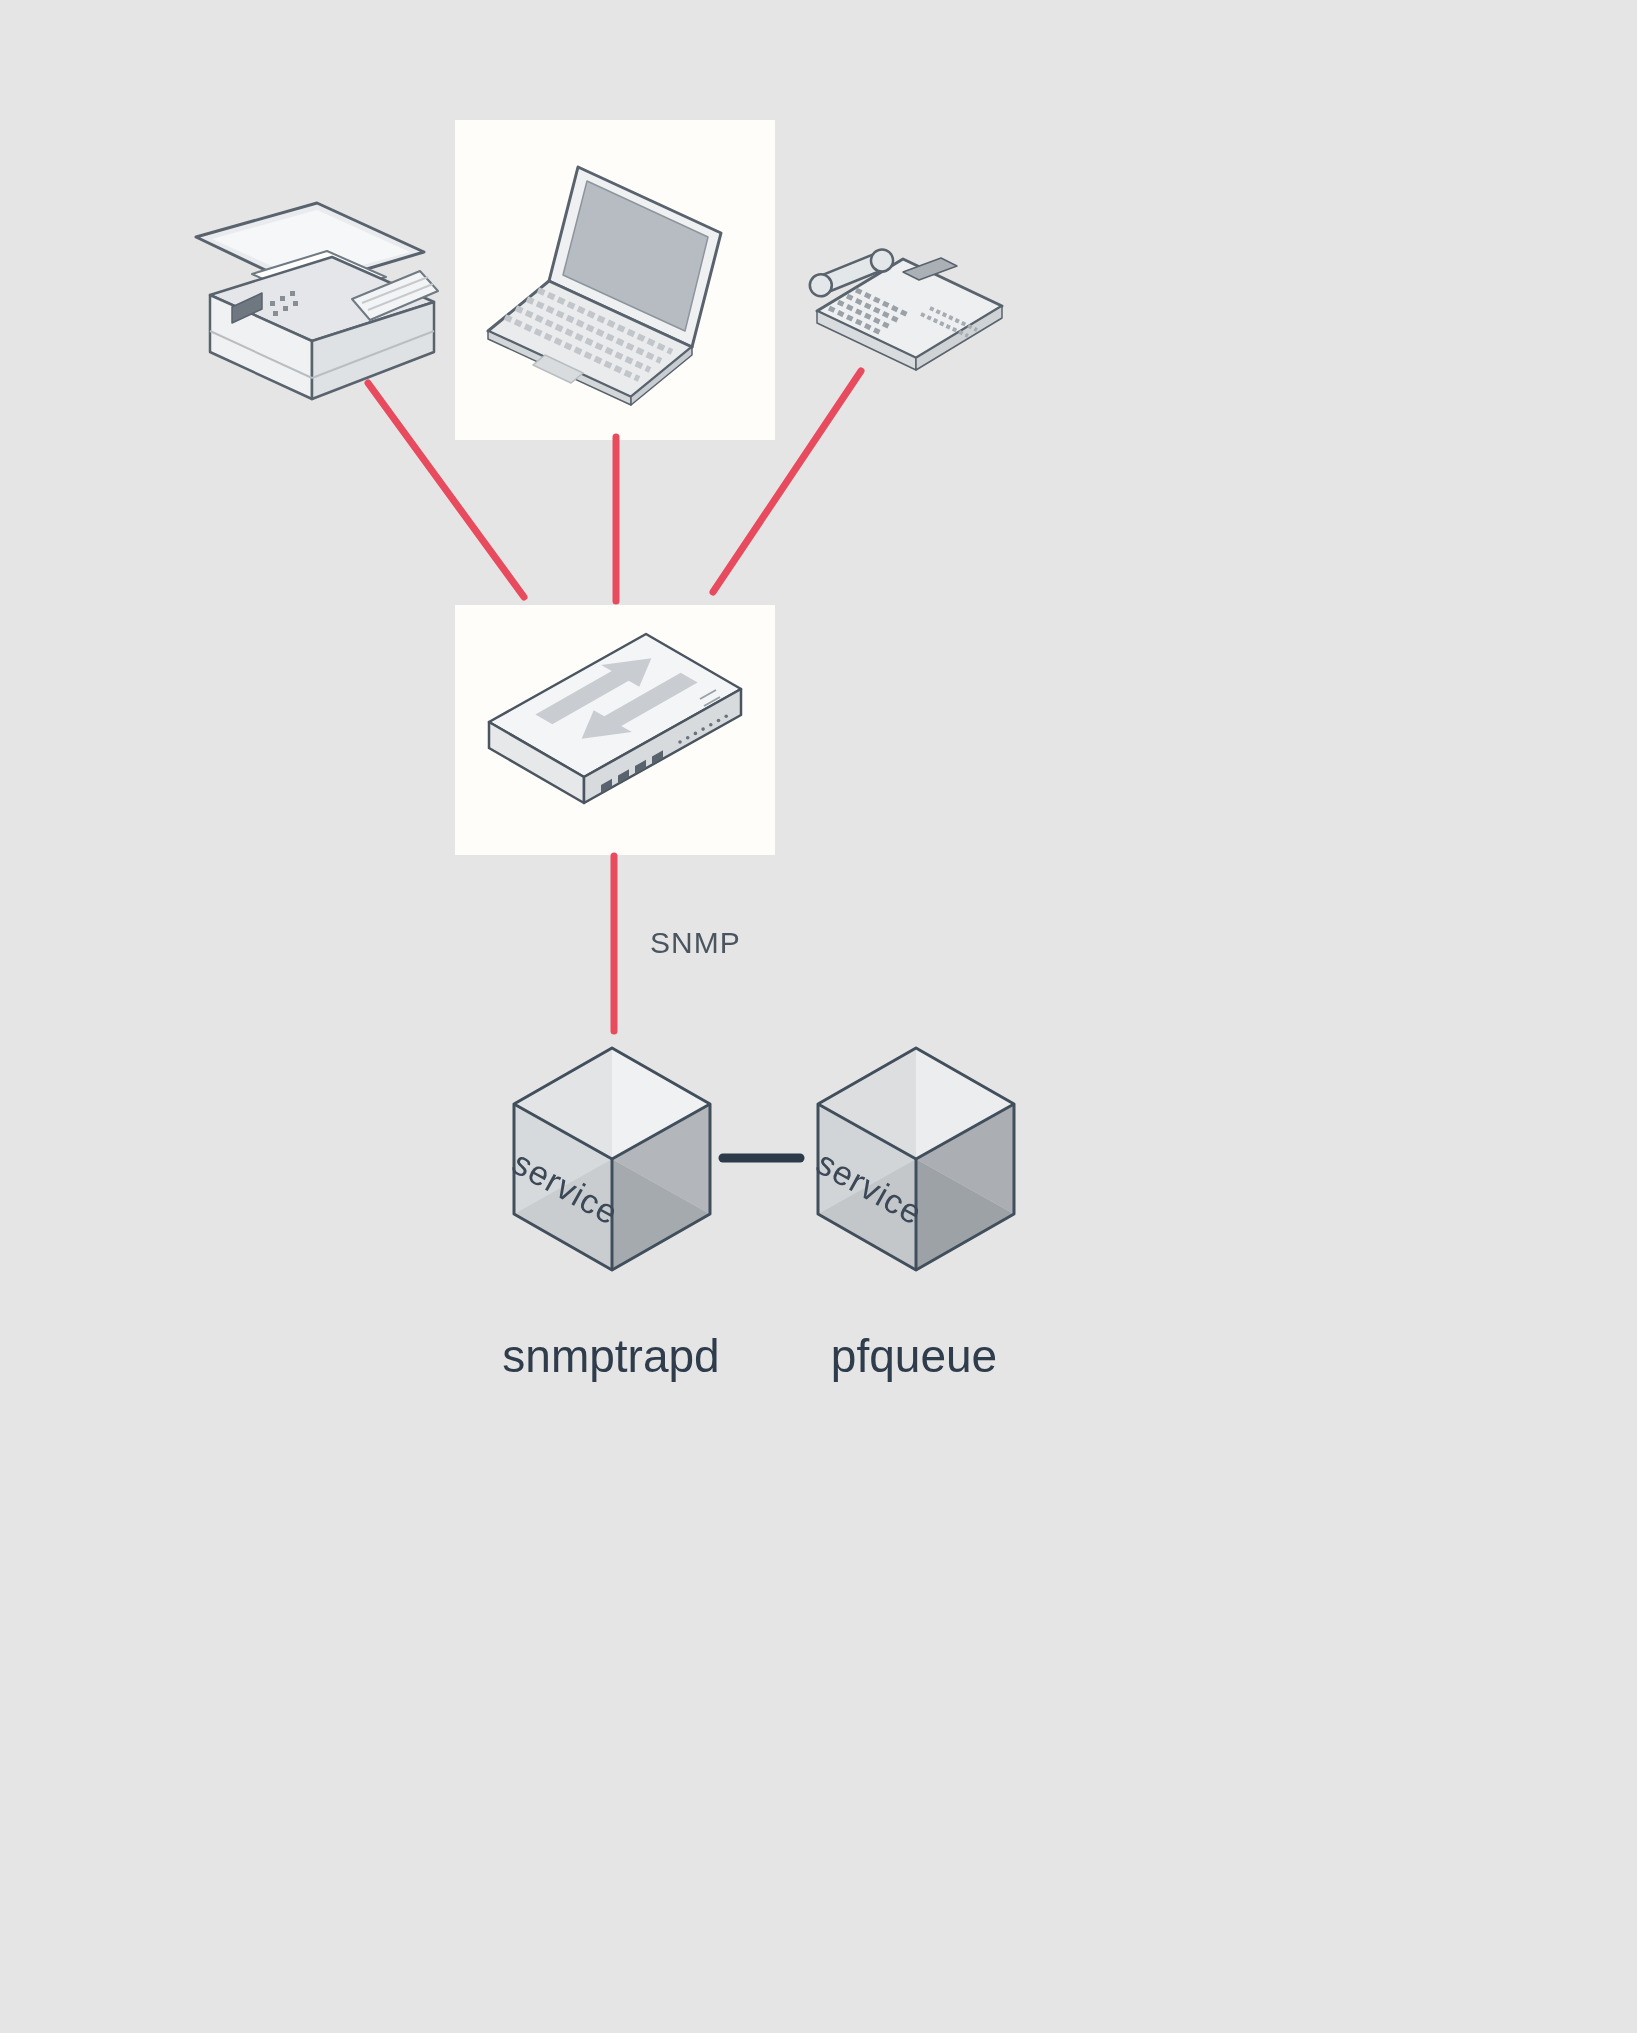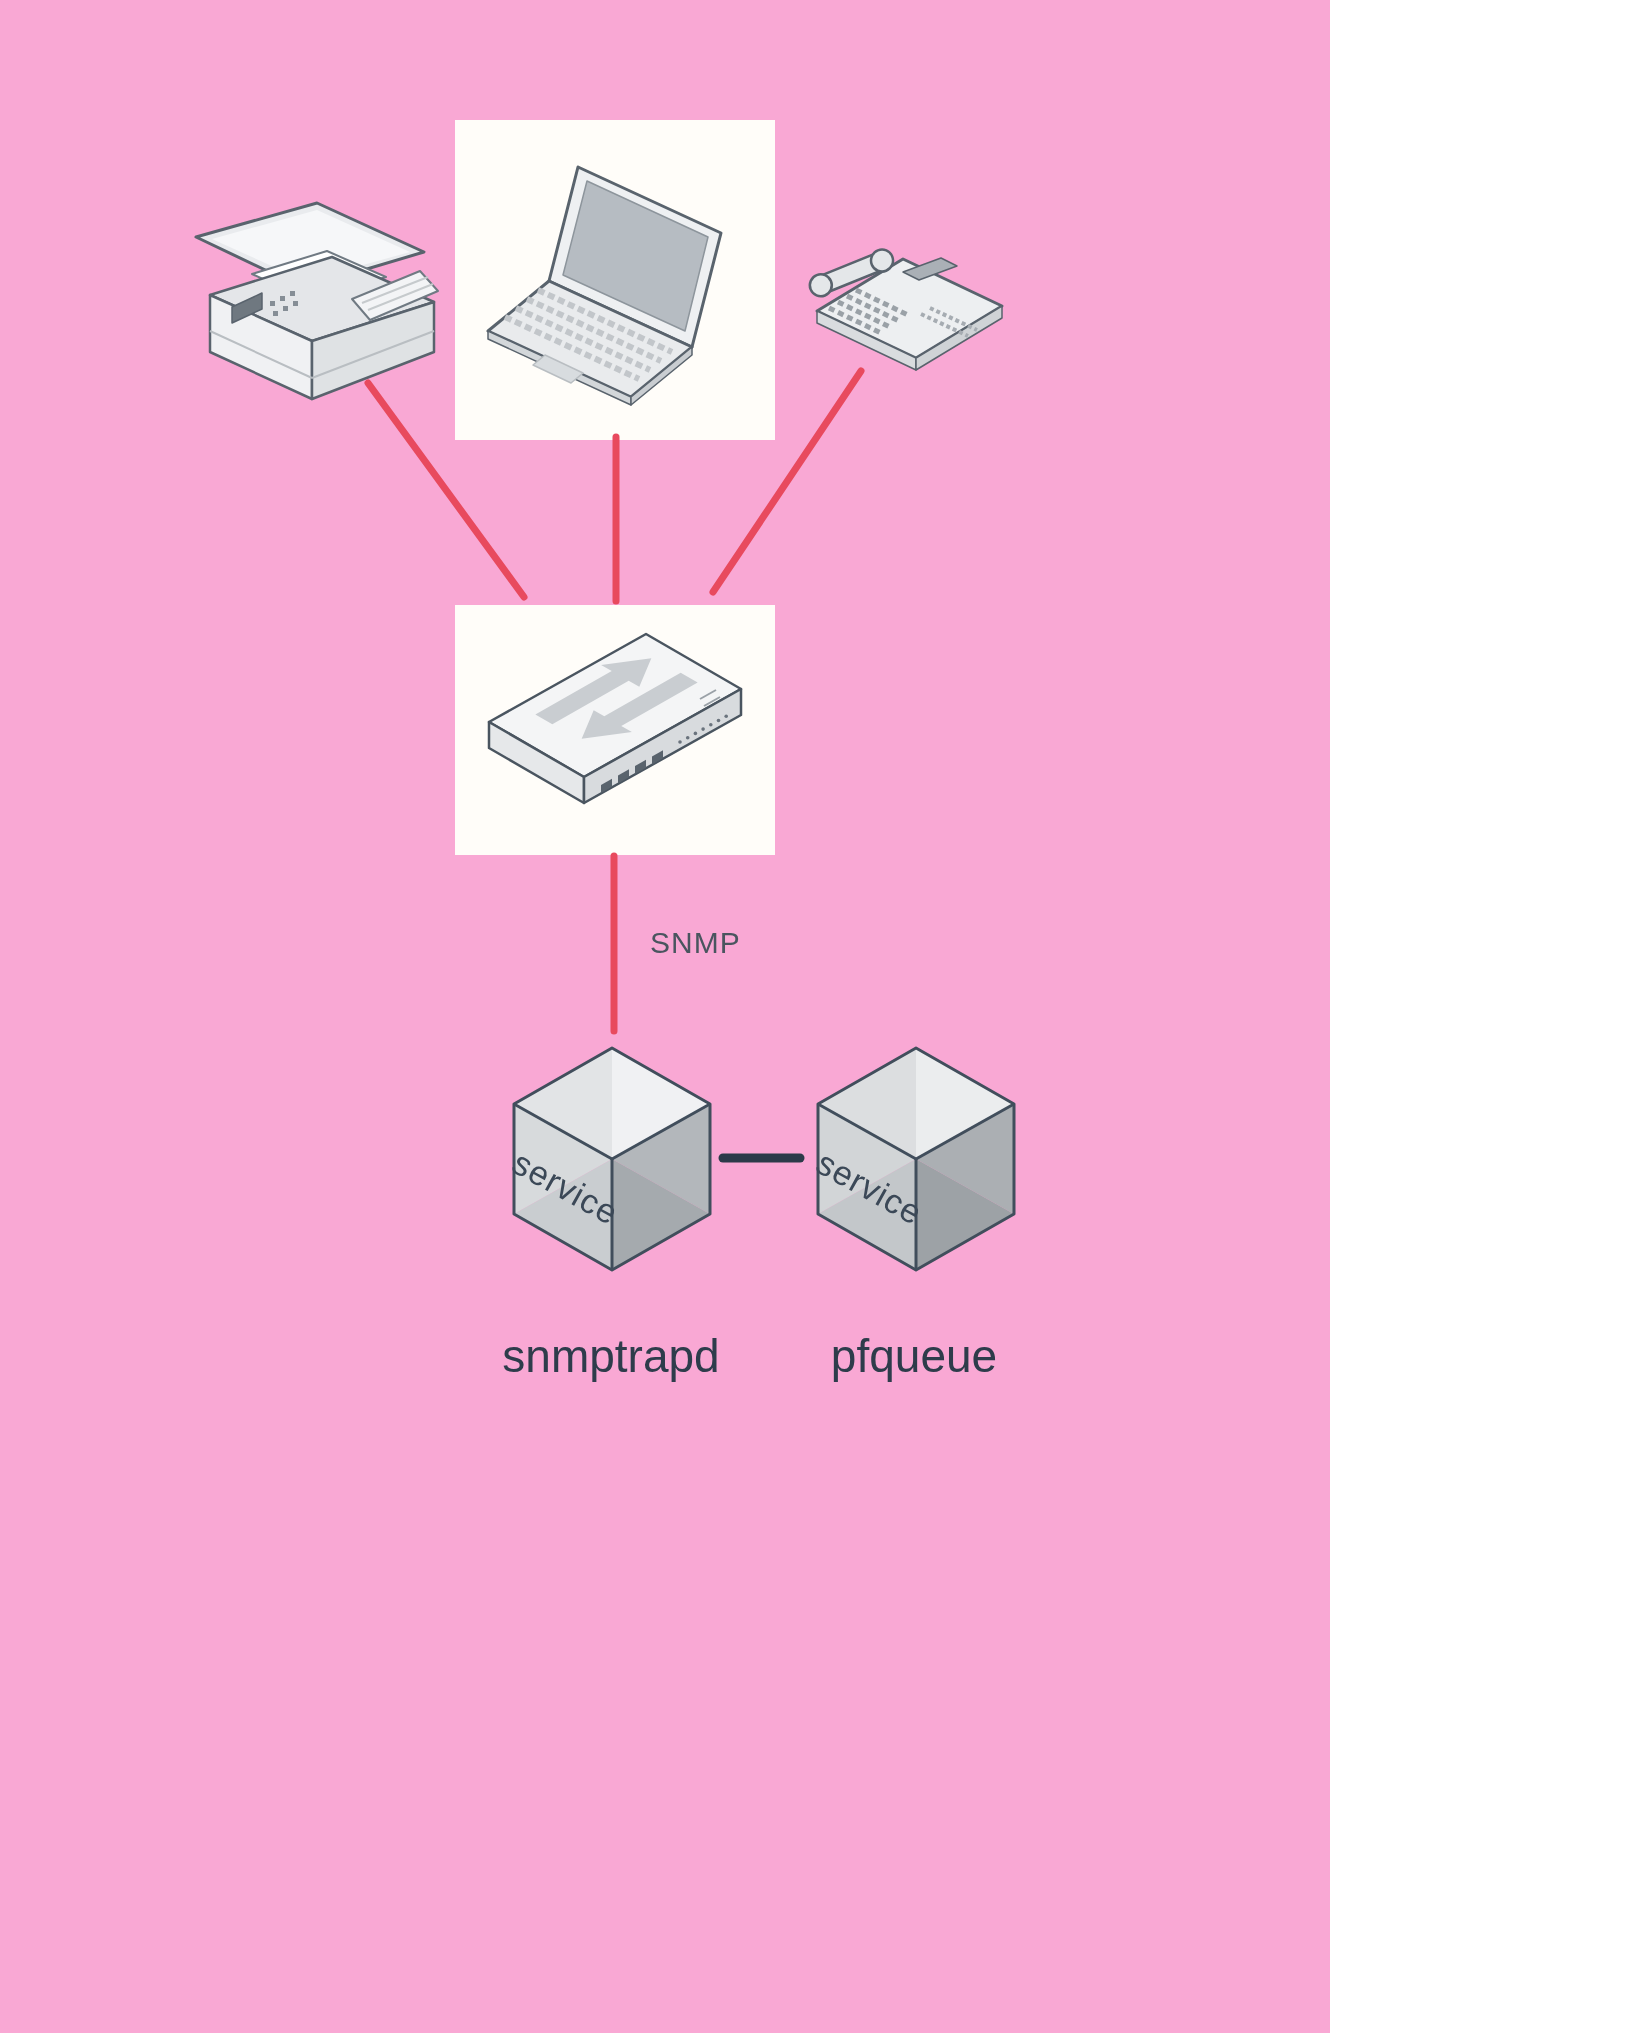--- a/index.html
+++ b/index.html
@@ -1,20 +1,20 @@
 <!DOCTYPE html>
 <html><head>
 <meta charset="utf-8">
 <style>
   html, body { margin: 0; padding: 0; background: #ffffff; }
   .canvas {
     position: relative;
-    width: 1330px;
+    width: 1637px;
     height: 2033px;
-    background: #f9a8d4;
+    background: #e5e5e5;
     font-family: "Liberation Sans", sans-serif;
     overflow: hidden;
   }
   svg { display: block; }
   text {
     font-family: "Liberation Sans", sans-serif;
     user-select: none;
   }
   .node-label { font-size: 46px; fill: #2e3c4b; }
   .link-label { font-size: 30px; fill: #4a555f; letter-spacing: 1px; }

